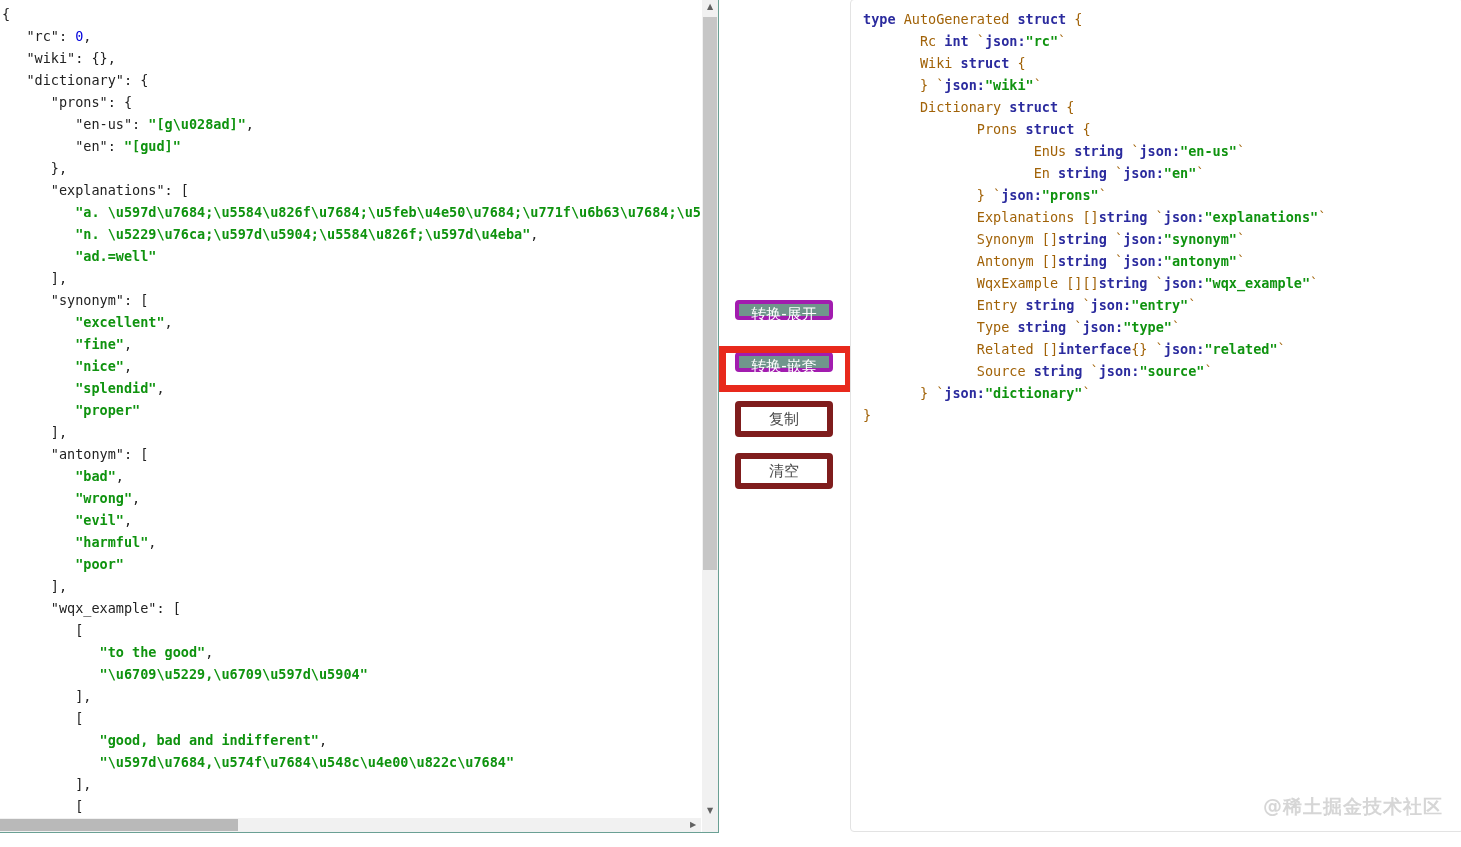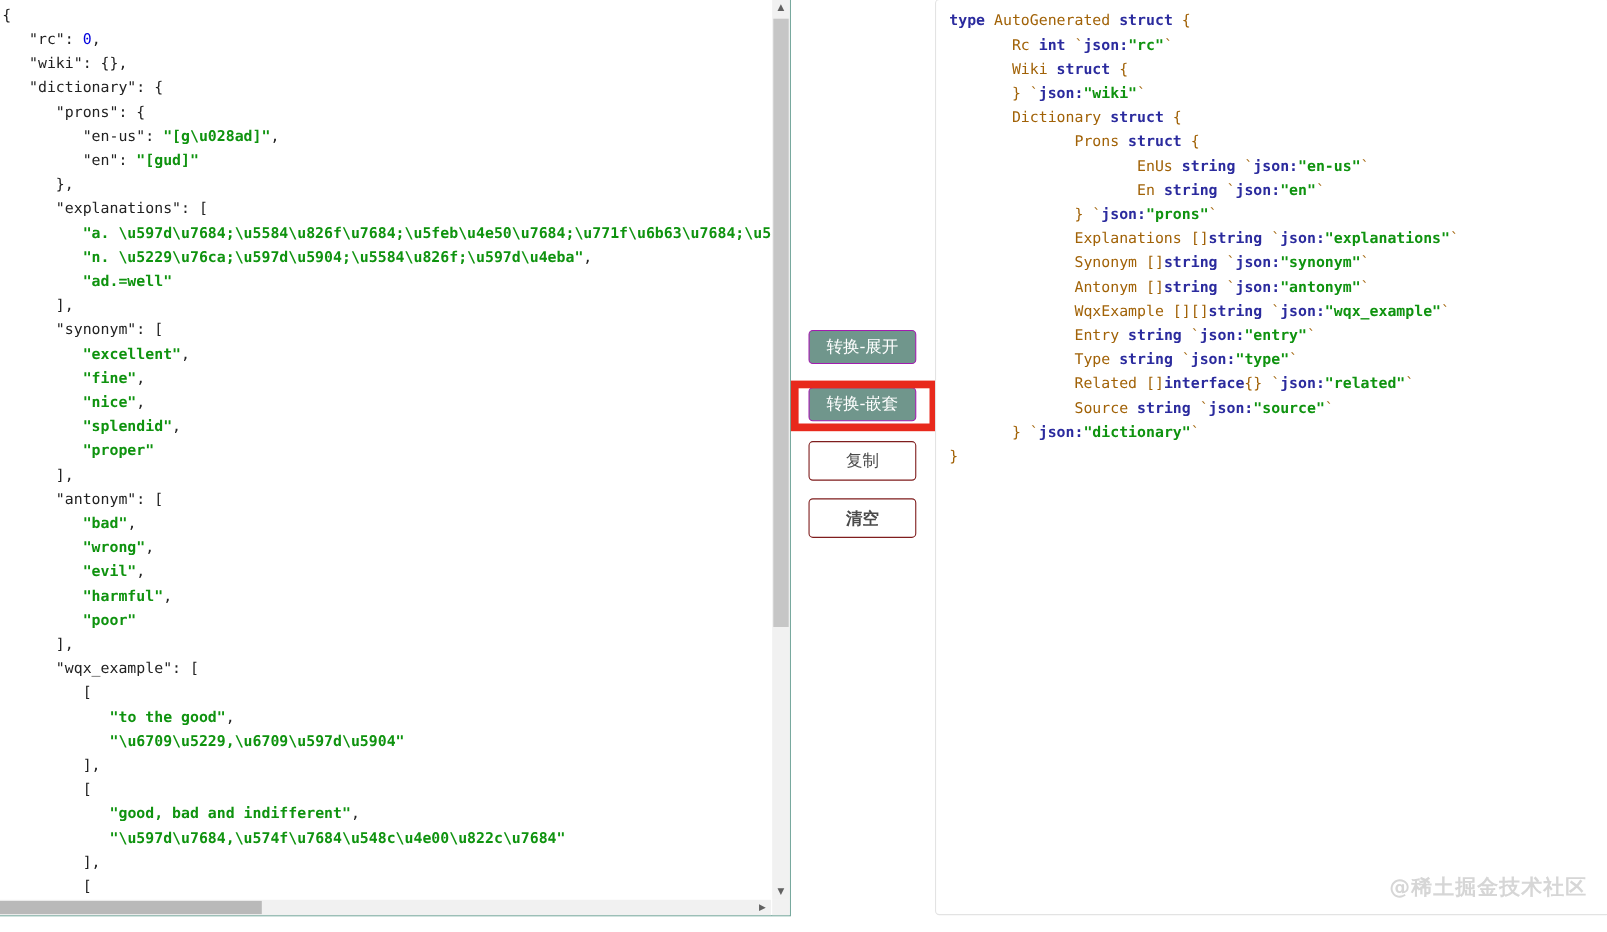--- a/index.html
+++ b/index.html
@@ -28,26 +28,26 @@
   .hthumb{position:absolute;left:0;top:1px;width:238px;height:12px;background:#b9b9b9;}
   .scroll-corner{position:absolute;right:0;bottom:0;width:16px;height:14px;background:#f1f1f1;}
   .sarrow{position:absolute;width:16px;height:14px;color:#616161;font-size:8px;line-height:14px;text-align:center;cursor:default;}
   .sarrow.up{top:0;left:0;}
   .sarrow.down{bottom:0;left:0;}
   .sarrow.right{right:0;top:0;height:14px;line-height:14px;}
 
   
   .btn{position:absolute;left:735px;width:98px;border-radius:4px;font-size:15px;cursor:pointer;
        font-family:"DejaVu Sans","Liberation Sans",sans-serif;}
-  .btn-teal{background:#70968c;color:#ffffff;border:1px solid #a21caf;height:31px;}
-  .btn-plain{background:#ffffff;color:#4a4a4a;border:1px solid #7f1d1d;height:36px;}
+  .btn-teal{background:#70968c;color:#ffffff;border:4px solid #a21caf;height:20px;}
+  .btn-plain{background:#ffffff;color:#4a4a4a;border:6px solid #7f1d1d;height:36px;}
   #btn-expand{top:300px;}
   #btn-nested{top:352px;}
   #btn-copy{top:401px;}
-  #btn-clear{top:453px;font-weight:bold;}
+  #btn-clear{top:453px;}
 
   
   .red-box{position:absolute;left:719px;top:346px;width:133px;height:46px;
            border:7px solid #e8291c;box-sizing:border-box;pointer-events:none;}
   .arrow-svg{position:absolute;left:840px;top:378px;pointer-events:none;}
 
   
   .right-panel{
     position:absolute;left:850px;top:-1px;width:614px;height:833px;
     border:1px solid #e3e3e3;border-radius:4px;box-sizing:border-box;background:#fff;

